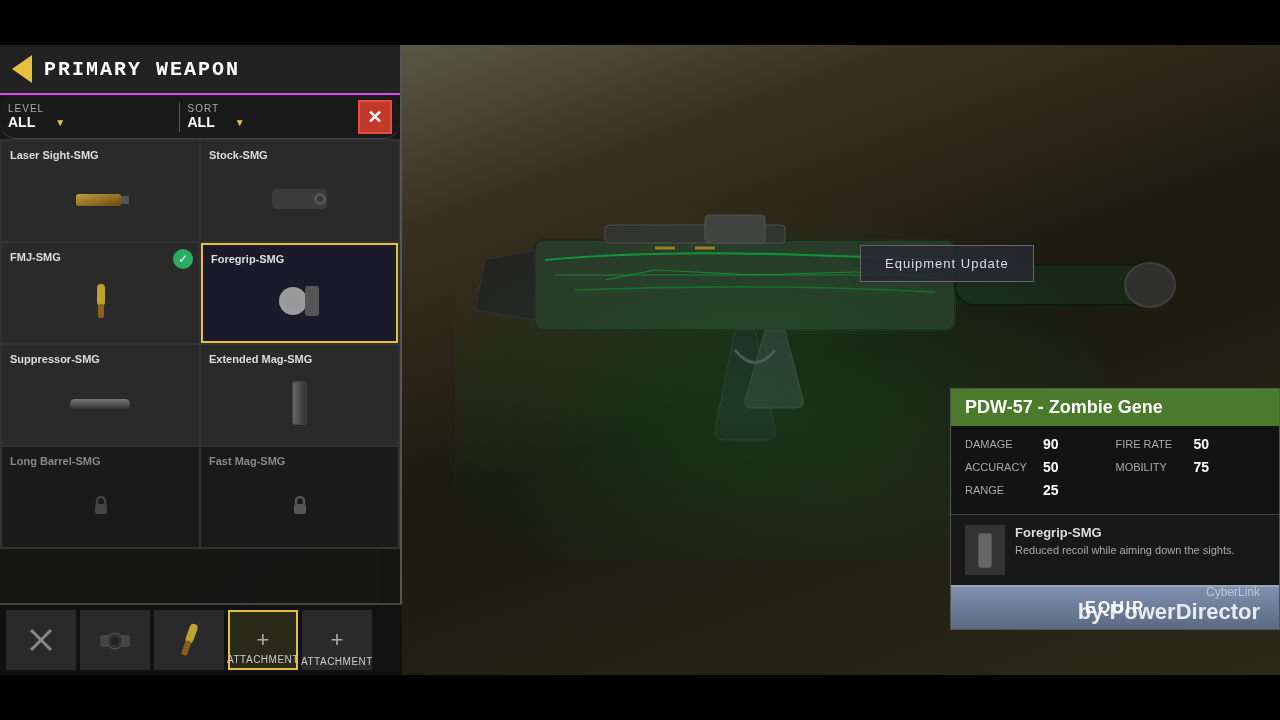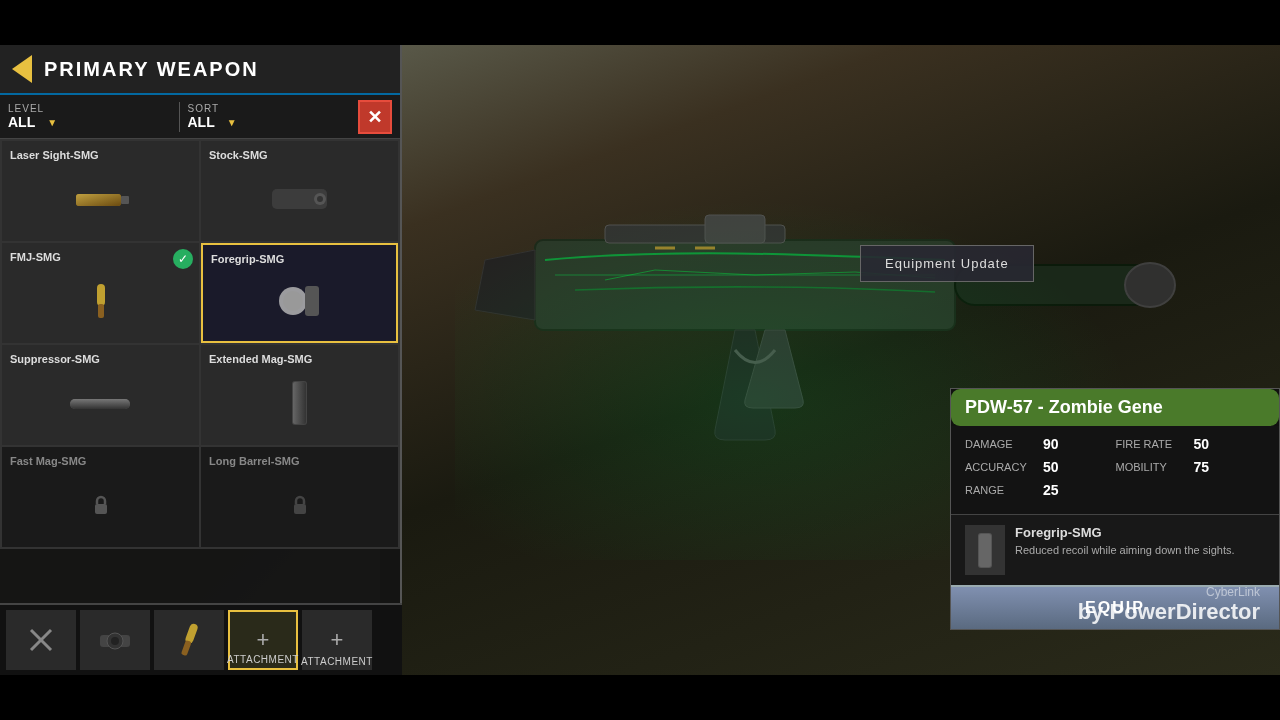--- a/index.html
+++ b/index.html
@@ -63,21 +63,22 @@
       border-right: 2px solid #555;
     }
 
     
     .panel-header {
       display: flex;
       align-items: center;
       background: #222;
       padding: 8px 12px;
       height: 50px;
-      border-bottom: 2px solid #0369a1;
+      border-bottom: 2px solid #d946ef;
+      font-family: Liberation Mono, monospace;
     }
     .back-arrow {
       width: 0;
       height: 0;
       border-top: 14px solid transparent;
       border-bottom: 14px solid transparent;
       border-right: 20px solid #e8c040;
       margin-right: 12px;
       flex-shrink: 0;
     }
@@ -91,39 +92,40 @@
 
     
     .filter-bar {
       display: flex;
       align-items: center;
       background: #1a1a1a;
       padding: 6px 8px;
       gap: 8px;
       border-bottom: 1px solid #444;
       height: 44px;
+      border-radius: 16px;
     }
     .filter-group {
       display: flex;
       flex-direction: column;
       flex: 1;
     }
     .filter-label {
       color: #aaa;
       font-size: 10px;
       text-transform: uppercase;
       letter-spacing: 1px;
     }
     .filter-select {
       display: flex;
       align-items: center;
       color: #fff;
       font-size: 14px;
       font-weight: bold;
-      gap: 12px;
+      gap: 20px;
     }
     .filter-arrow {
       color: #e8c040;
       font-size: 10px;
     }
     .close-btn {
       width: 34px;
       height: 34px;
       background: #c0392b;
       display: flex;
@@ -237,21 +239,20 @@
       background: rgba(15, 15, 15, 0.92);
       border: 1px solid #555;
     }
 
     .weapon-name-bar {
       background: #4a7a2a;
       padding: 8px 14px;
       color: #fff;
       font-size: 18px;
       font-weight: bold;
-      border-radius: 9px;
     }
 
     .stats-grid {
       display: grid;
       grid-template-columns: 1fr 1fr;
       gap: 1px;
       padding: 10px 14px;
       background: rgba(20, 20, 20, 0.95);
     }
     .stat-row {
@@ -527,35 +528,35 @@
               <linearGradient id="magGrad" x1="0" y1="0" x2="1" y2="0">
                 <stop offset="0%" stop-color="#666"></stop>
                 <stop offset="100%" stop-color="#333"></stop>
               </linearGradient>
             </defs>
           </svg>
         </div>
       </div>
 
       <div class="attachment-cell locked">
+        <span class="cell-name locked">Long Barrel-SMG</span>
+        <div class="cell-icon-area">
+          <svg width="20" height="20" viewBox="0 0 20 20">
+            <rect x="4" y="9" width="12" height="10" rx="2" fill="#444"></rect>
+            <path d="M6 9 V6 A4 4 0 0 1 14 6 V9" stroke="#444" stroke-width="2.5" fill="none"></path>
+          </svg>
+        </div>
+      </div>
+
+      <div class="attachment-cell locked">
         <span class="cell-name locked">Fast Mag-SMG</span>
         <div class="cell-icon-area">
           <svg width="20" height="20" viewBox="0 0 20 20">
             <rect x="4" y="9" width="12" height="10" rx="2" fill="#555"></rect>
             <path d="M6 9 V6 A4 4 0 0 1 14 6 V9" stroke="#555" stroke-width="2.5" fill="none"></path>
-          </svg>
-        </div>
-      </div>
-
-      <div class="attachment-cell locked">
-        <span class="cell-name locked">Long Barrel-SMG</span>
-        <div class="cell-icon-area">
-          <svg width="20" height="20" viewBox="0 0 20 20">
-            <rect x="4" y="9" width="12" height="10" rx="2" fill="#444"></rect>
-            <path d="M6 9 V6 A4 4 0 0 1 14 6 V9" stroke="#444" stroke-width="2.5" fill="none"></path>
           </svg>
         </div>
       </div>
 
     </div>
 
     <div class="bottom-slots">
 
       <div class="slot-item">
         <svg width="30" height="30" viewBox="0 0 30 30">

